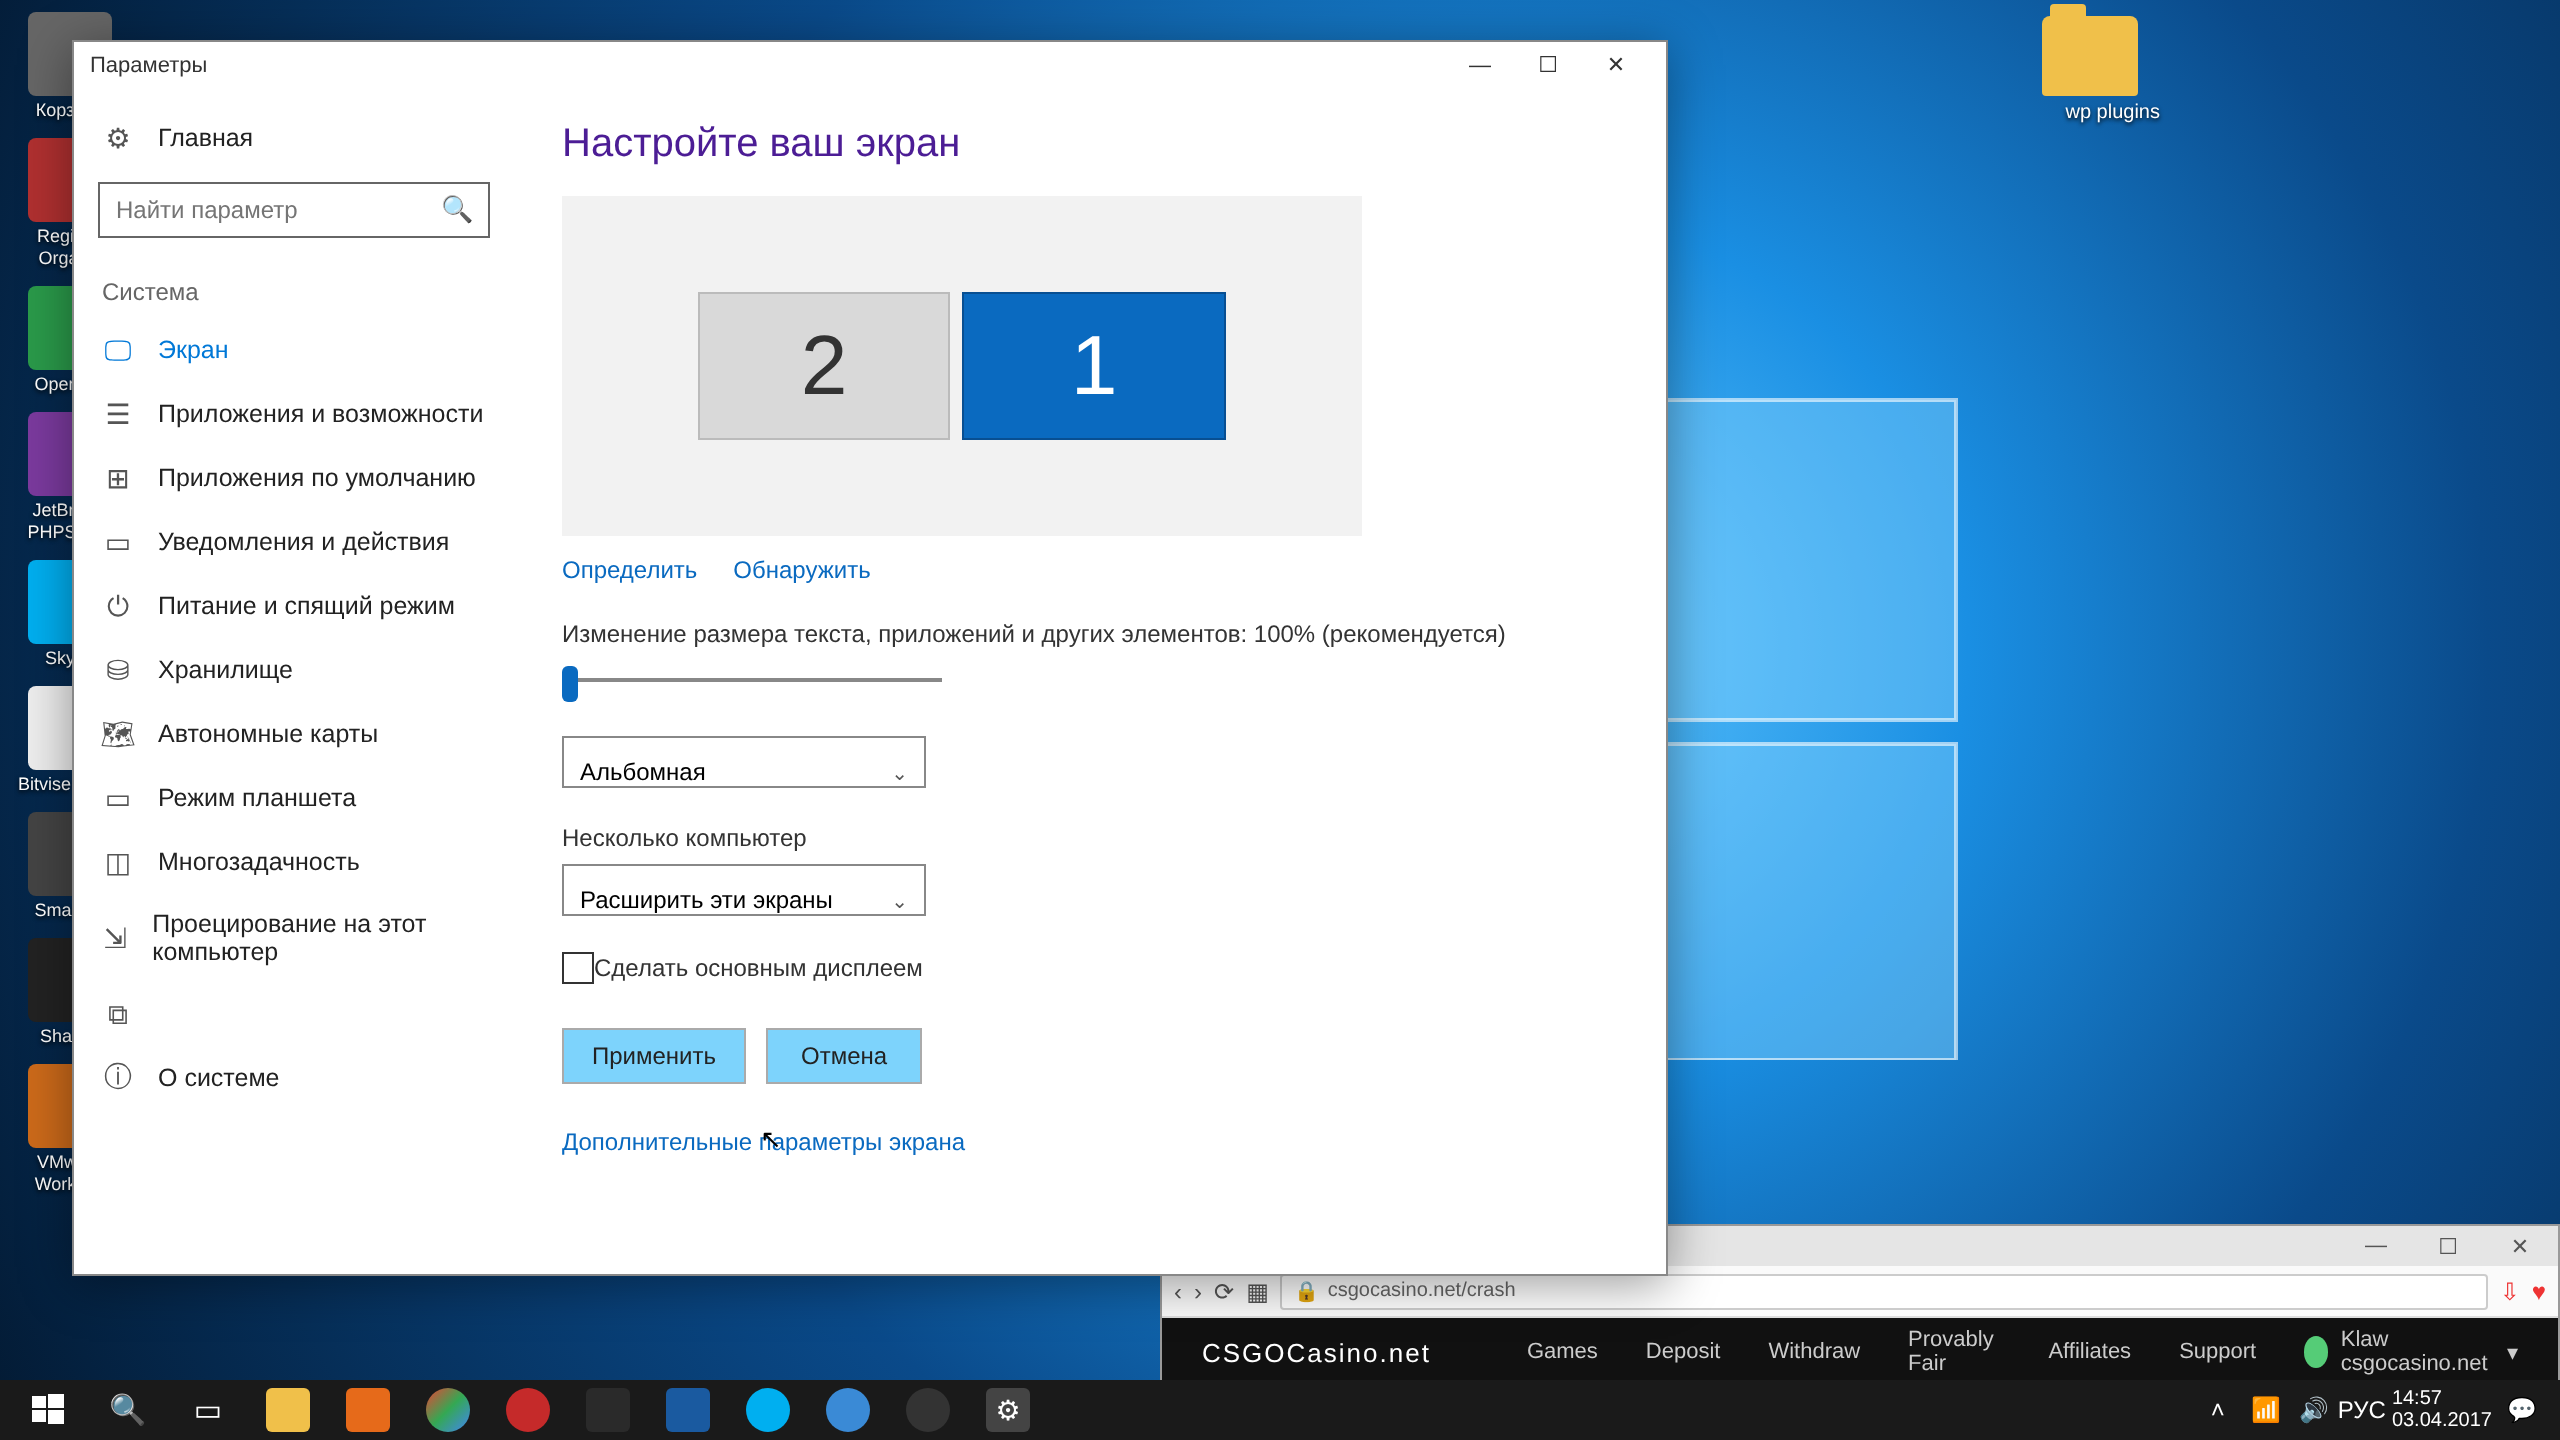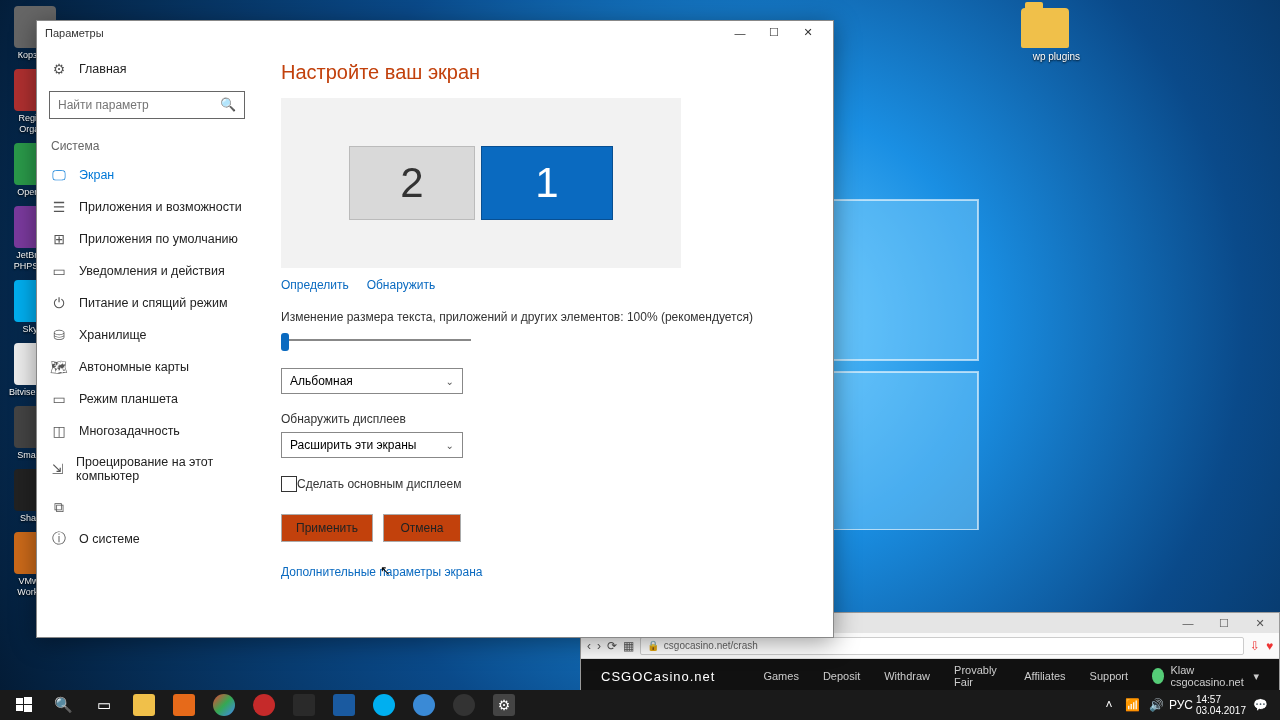--- a/index.html
+++ b/index.html
@@ -57,42 +57,42 @@
 .sidebar .row.active { color:#0078d7; }
 .sidebar .section-label { padding: 10px 14px 6px; font-size:12px; color:#666; }
 .sidebar .icon { width:16px; height:16px; display:flex; align-items:center; justify-content:center; font-size:14px; color:#555; }
 .sidebar .row.active .icon { color:#0078d7; }
 .sidebar .search { margin: 6px 12px 10px; text-decoration: underline; }
 .sidebar .search input { width:100%; height:28px; border:1px solid #666; padding:0 26px 0 8px; font-size:12px; background:#fff; }
 .sidebar .search { position:relative; }
 .sidebar .search .sic { position:absolute; right:8px; top:6px; font-size:13px; color:#666; }
 
 .main { flex:1; padding: 16px 24px; overflow-y:auto; }
-.main h1 { font-size: 20px; font-weight: 400; color:#c2410c; margin-bottom: 14px; }
+.main h1 { font-size: 20px; font-weight: 400; color:#4c1d95; margin-bottom: 14px; }
 .display-preview { width: 400px; height: 170px; background:#f2f2f2; display:flex; align-items:center; justify-content:center; gap:6px; margin-bottom:10px; }
 .monitor { height: 74px; display:flex; align-items:center; justify-content:center; font-size:42px; font-weight:300; color:#333; cursor:pointer; }
 .monitor.m2 { width: 126px; background:#d9d9d9; border:1px solid #bbb; }
 .monitor.m1 { width: 132px; background:#0a6ac0; border:1px solid #084f92; color:#fff; }
 
 .links-row { display:flex; gap:18px; margin-bottom:18px; }
 .links-row a { font-size:12px; color:#0a6ac0; text-decoration:none; cursor:pointer; }
 
 .field-label { font-size:12px; color:#333; margin-bottom:6px; }
 .slider-wrap { width:190px; height:20px; position:relative; margin-bottom:18px; }
 .slider-track { position:absolute; top:9px; left:0; right:0; height:2px; background:#888; }
 .slider-thumb { position:absolute; top:3px; left:0; width:8px; height:18px; background:#0a6ac0; border-radius:3px; }
 
-.dropdown { width:182px; height:26px; border:1px solid #888; font-size:12px; padding:0 8px; display:flex; align-items:center; justify-content:space-between; cursor:pointer; margin-bottom:18px; background:#fff; }
+.dropdown { width:182px; height:26px; border:1px solid #888; font-size:12px; padding:0 8px; display:flex; align-items:flex-end; justify-content:space-between; cursor:pointer; margin-bottom:18px; background:#fff; }
 .dropdown .chev { font-size:10px; color:#555; }
 
 .checkbox-row { display:flex; align-items:center; font-size:12px; color:#333; margin-bottom:22px; }
 .checkbox-row .cb { width:16px; height:16px; border:1px solid #333; }
 
 .btn-row { display:flex; gap:10px; margin-bottom:20px; }
-.btn { min-width:78px; height:28px; padding:0 14px; background:#c2410c; border:1px solid #aaa; font-size:12px; color:#222; cursor:pointer; display:flex; align-items:center; justify-content:center; }
+.btn { min-width:78px; height:28px; padding:0 14px; background:#7dd3fc; border:1px solid #aaa; font-size:12px; color:#222; cursor:pointer; display:flex; align-items:center; justify-content:center; }
 
 .adv-link { font-size:12px; color:#0a6ac0; cursor:pointer; position:relative; display:inline-block; }
 .cursor-ic { position:absolute; left:99px; top:-2px; font-size:13px; color:#000; }
 
 
 .taskbar { position:absolute; left:0; right:0; bottom:0; height:30px; background:#1a1a1a; display:flex; align-items:center; padding:0 4px; }
 .taskbar .tb { width:40px; height:30px; display:flex; align-items:center; justify-content:center; color:#fff; font-size:15px; cursor:pointer; }
 .taskbar .tb svg { width:16px; height:16px; }
 .taskbar .apps { display:flex; align-items:center; height:100%; }
 .taskbar .apps .app { width:40px; height:30px; display:flex; align-items:center; justify-content:center; cursor:pointer; }
@@ -284,21 +284,21 @@
       <div class="slider-wrap">
         <div class="slider-track"></div>
         <div class="slider-thumb"></div>
       </div>
 
       <div class="dropdown">
         <span>Альбомная</span>
         <span class="chev">⌄</span>
       </div>
 
-      <div class="field-label">Обнаружить дисплеев</div>
+      <div class="field-label">Несколько компьютер</div>
       <div class="dropdown">
         <span>Расширить эти экраны</span>
         <span class="chev">⌄</span>
       </div>
 
       <div class="checkbox-row">
         <div class="cb"></div>
         <span>Сделать основным дисплеем</span>
       </div>
 

